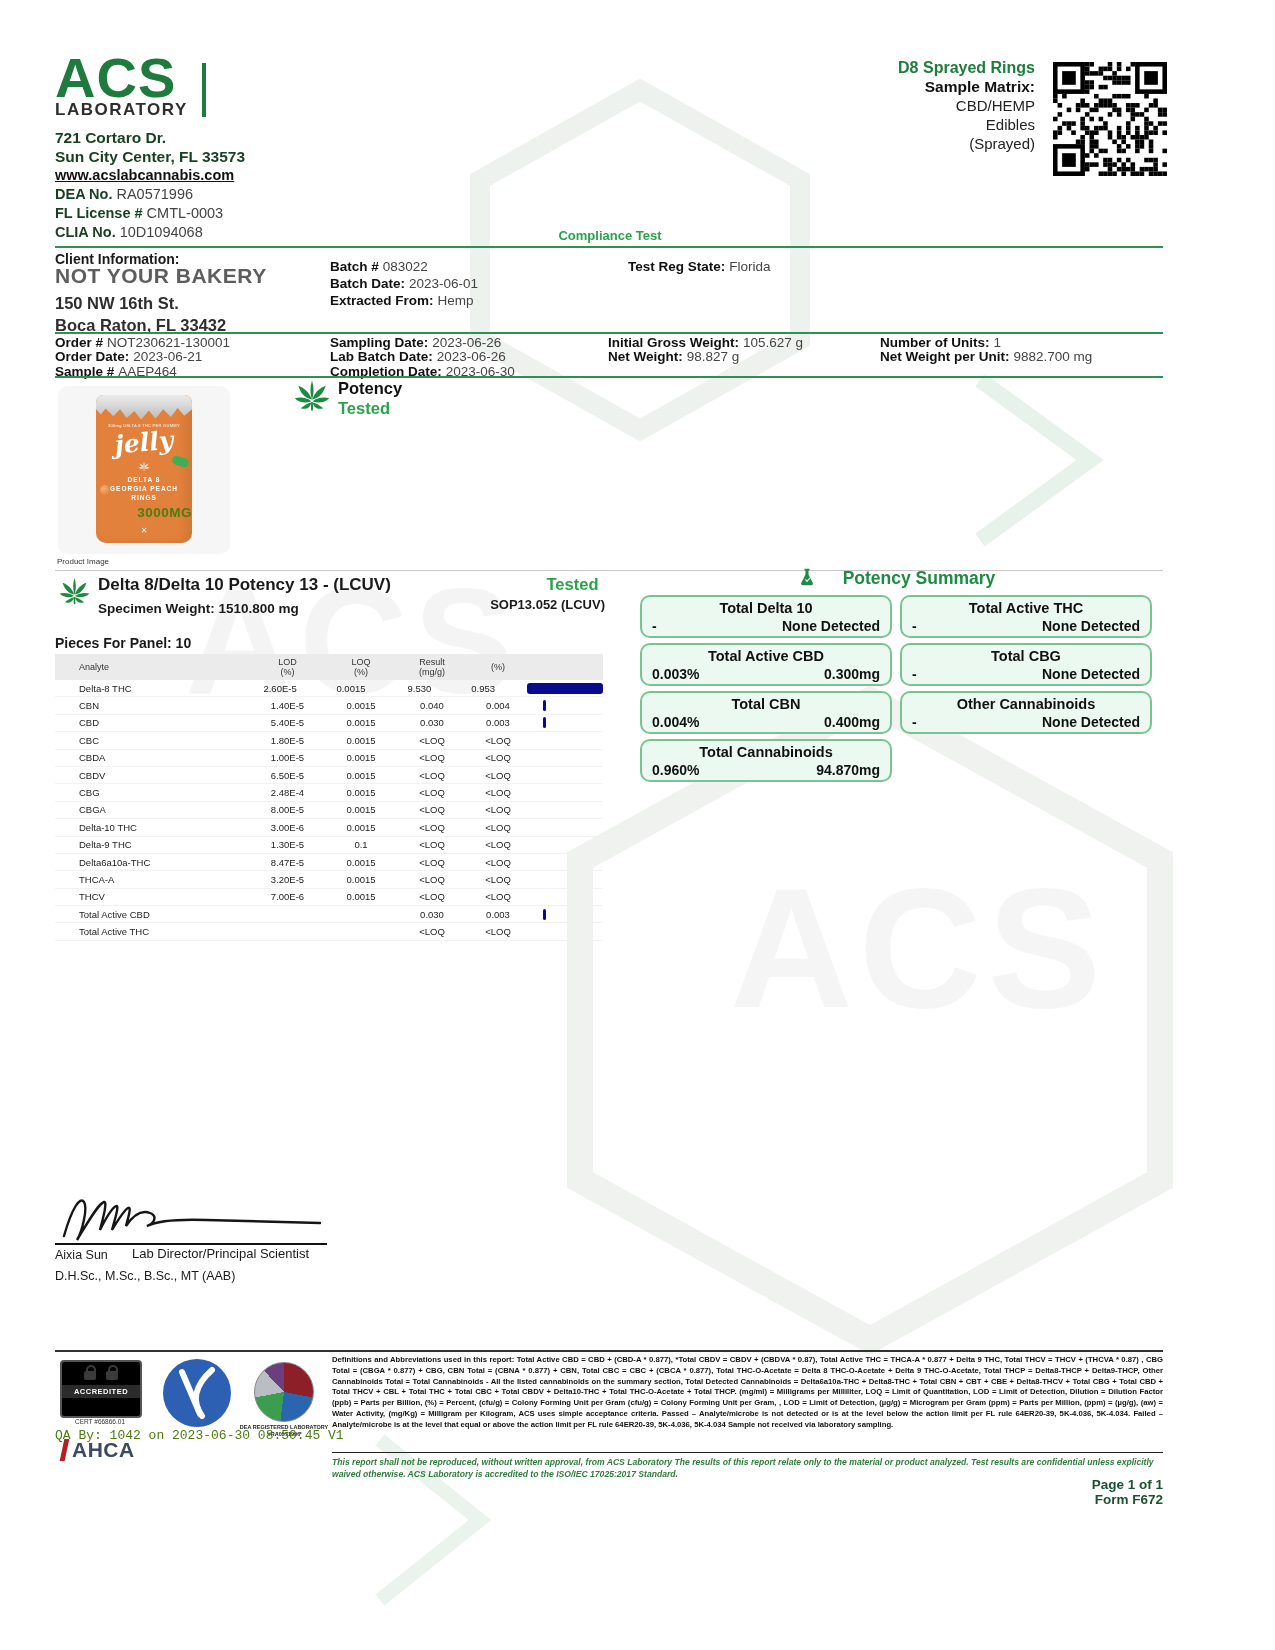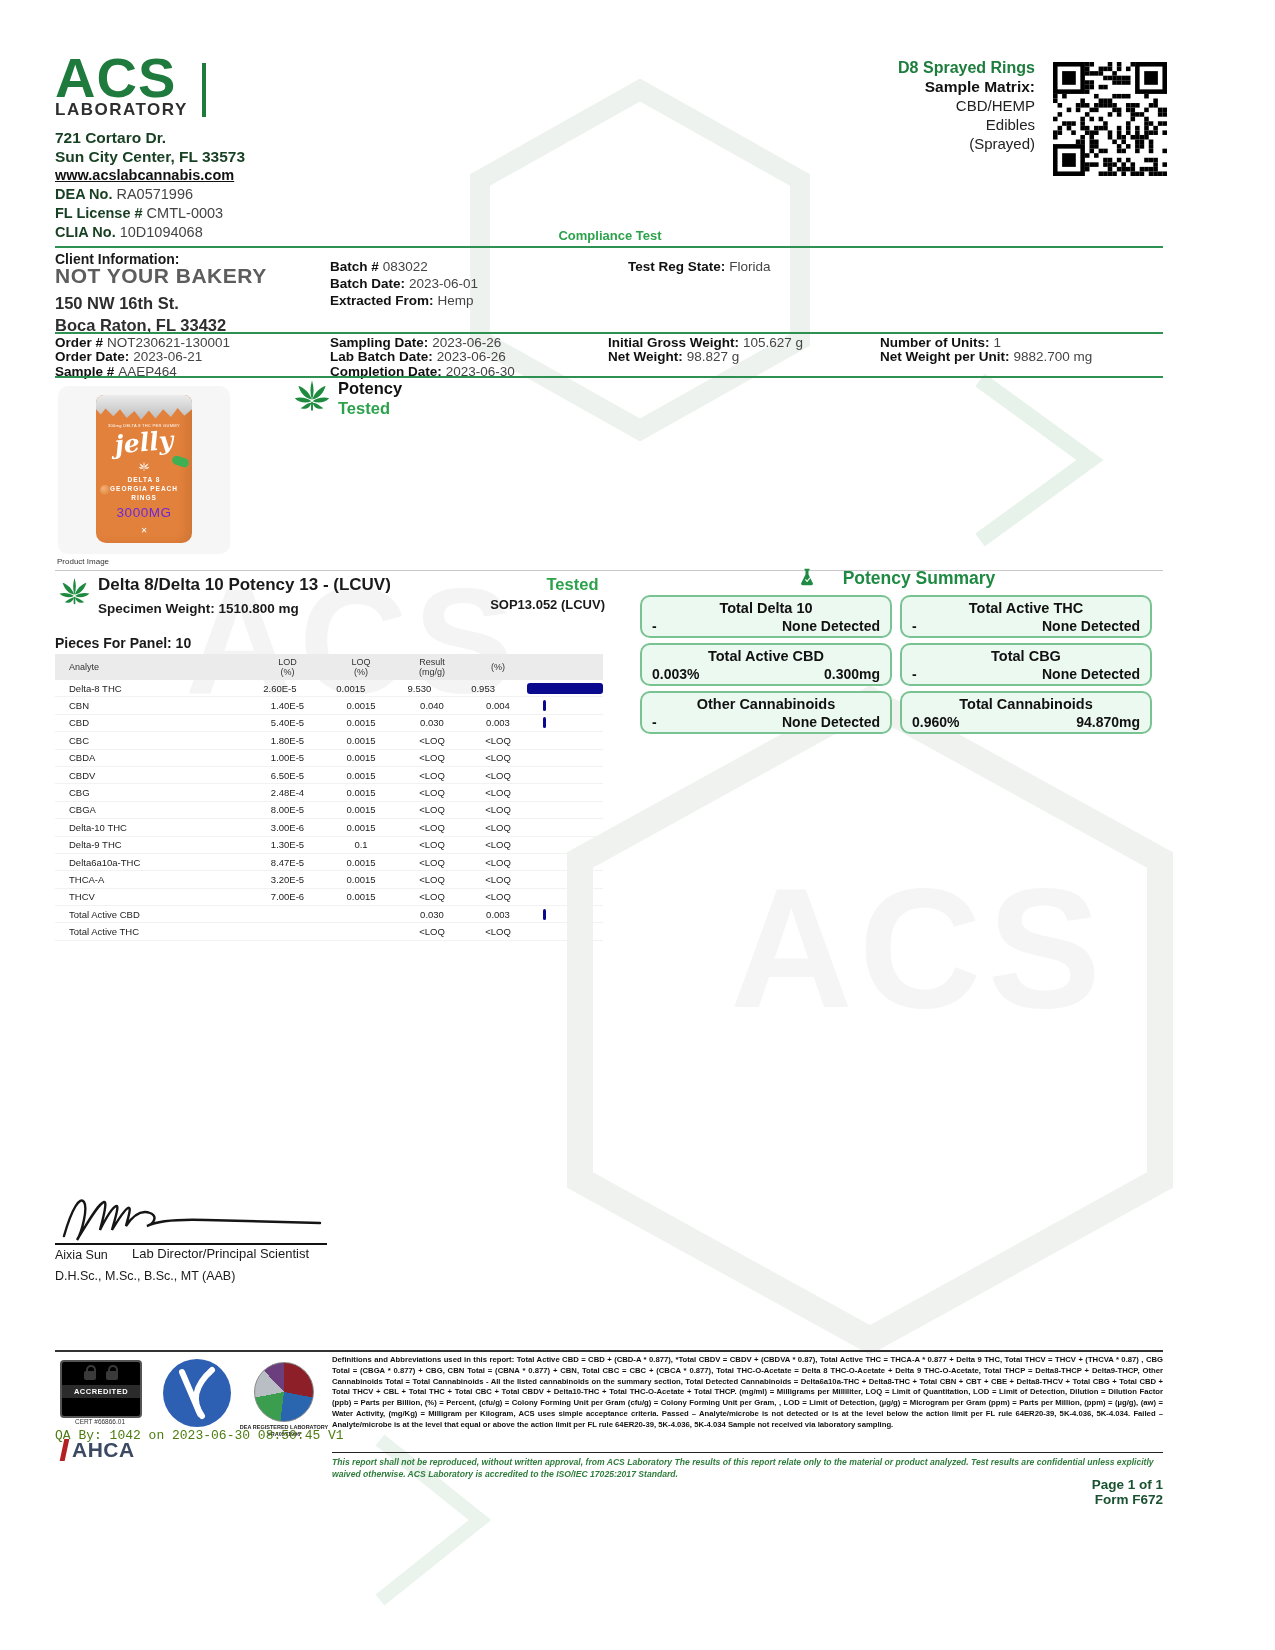--- a/index.html
+++ b/index.html
@@ -49,37 +49,37 @@
   .pouch{position:absolute;left:50%;transform:translateX(-50%);top:9px;width:96px;height:148px;}
   .pouch-body{position:absolute;inset:0;background:#e2813b;border-radius:8px 8px 10px 10px;box-shadow:inset -6px 0 10px rgba(0,0,0,.08);}
   .pouch-foil{position:absolute;top:0;left:0;right:0;height:26px;background:linear-gradient(180deg,#ececec,#b9b9b9);
       border-radius:8px 8px 0 0;
       clip-path:polygon(0 0,100% 0,100% 55%,92% 80%,85% 50%,78% 85%,70% 55%,62% 90%,55% 60%,47% 95%,40% 62%,32% 88%,25% 55%,18% 82%,10% 52%,5% 75%,0 55%);}
   .pouch-toptext{position:absolute;top:28px;left:0;right:0;text-align:center;font-size:4px;color:#fff;letter-spacing:.3px;}
   .pouch-brand{position:absolute;top:33px;left:0;right:0;text-align:center;color:#fff;
       font-family:"DejaVu Serif", serif;font-style:italic;font-weight:700;font-size:25px;transform:rotate(-5deg);}
   .pouch-leaf{position:absolute;top:66px;left:50%;transform:translateX(-50%);width:12px;height:12px;opacity:.95;}
   .pouch-l{position:absolute;left:0;right:0;text-align:center;color:#fff;font-size:6.5px;letter-spacing:1px;font-weight:700;}
-  .pouch-mg{position:absolute;top:110px;left:0;right:0;text-align:center;color:#6d28d9;font-size:13.5px;font-weight:400;letter-spacing:.5px;}
+  .pouch-mg{position:absolute;top:110px;left:0;right:0;text-align:right;color:#4d7c0f;font-size:13.5px;font-weight:700;letter-spacing:.5px;}
   .pouch-x{position:absolute;bottom:8px;left:0;right:0;text-align:center;color:#fff;font-size:8px;}
   .pouch-peach{position:absolute;left:4px;top:90px;width:10px;height:10px;border-radius:50%;
       background:radial-gradient(circle at 35% 35%, #f6b077, #d97b2f);}
   .pouch-pill{position:absolute;right:3px;top:62px;width:17px;height:9px;border-radius:5px;background:#3faf54;transform:rotate(18deg);}
   
   .sec-leaf{position:absolute;left:58px;top:576px;width:33px;height:33px;z-index:2;}
   .sec-title{position:absolute;left:98px;top:575px;font-size:17px;font-weight:700;z-index:2;}
   .sec-specimen{position:absolute;left:98px;top:601px;font-size:13.5px;font-weight:700;z-index:2;}
   .sec-tested{position:absolute;left:505px;top:575px;width:135px;text-align:center;font-size:16.5px;font-weight:700;color:#2ca24c;z-index:2;}
   .sec-sop{position:absolute;left:445px;top:597px;width:160px;text-align:right;font-size:13px;font-weight:700;z-index:2;}
   
   .pieces-label{position:absolute;left:55px;top:635px;font-size:14px;font-weight:700;z-index:2;}
   .thead{position:absolute;left:55px;top:654px;width:548px;height:26px;background:#ebebeb;display:flex;align-items:center;
          font-size:9px;color:#333;z-index:2;}
   .thead .h2{text-align:center;line-height:10px;}
-  .c-analyte{width:195px;padding-left:14px;box-sizing:border-box;text-align:left;}
+  .c-analyte{width:195px;padding-left:24px;box-sizing:border-box;text-align:left;}
   .c-lod{width:75px;text-align:center;}
   .c-loq{width:72px;text-align:center;}
   .c-result{width:70px;text-align:center;}
   .c-pct{width:62px;text-align:center;}
   .c-bar{flex:1;display:flex;align-items:center;padding-left:14px;box-sizing:border-box;}
   #analyte-rows{position:absolute;left:55px;top:680px;width:548px;z-index:2;}
   .trow{display:flex;align-items:center;height:16.4px;font-size:9.5px;color:#222;border-bottom:1px solid #f2f2f2;}
   .bar{display:inline-block;height:11px;background:#0a0a8e;border-radius:3px;}
   
   .ps-header{position:absolute;left:640px;top:567px;width:512px;text-align:center;z-index:2;
@@ -652,20 +652,27 @@
         </div>
       </div>
       <div class="card">
         <div class="card-title">Total CBG</div>
         <div class="card-vals">
           <span>-</span>
           <span>None Detected</span>
         </div>
       </div>
       <div class="card">
+        <div class="card-title">Total CBN</div>
+        <div class="card-vals">
+          <span>0.004%</span>
+          <span>0.400mg</span>
+        </div>
+      </div>
+      <div class="card">
         <div class="card-title">Other Cannabinoids</div>
         <div class="card-vals">
           <span>-</span>
           <span>None Detected</span>
         </div>
       </div>
       <div class="card">
         <div class="card-title">Total Cannabinoids</div>
         <div class="card-vals">
           <span>0.960%</span>

